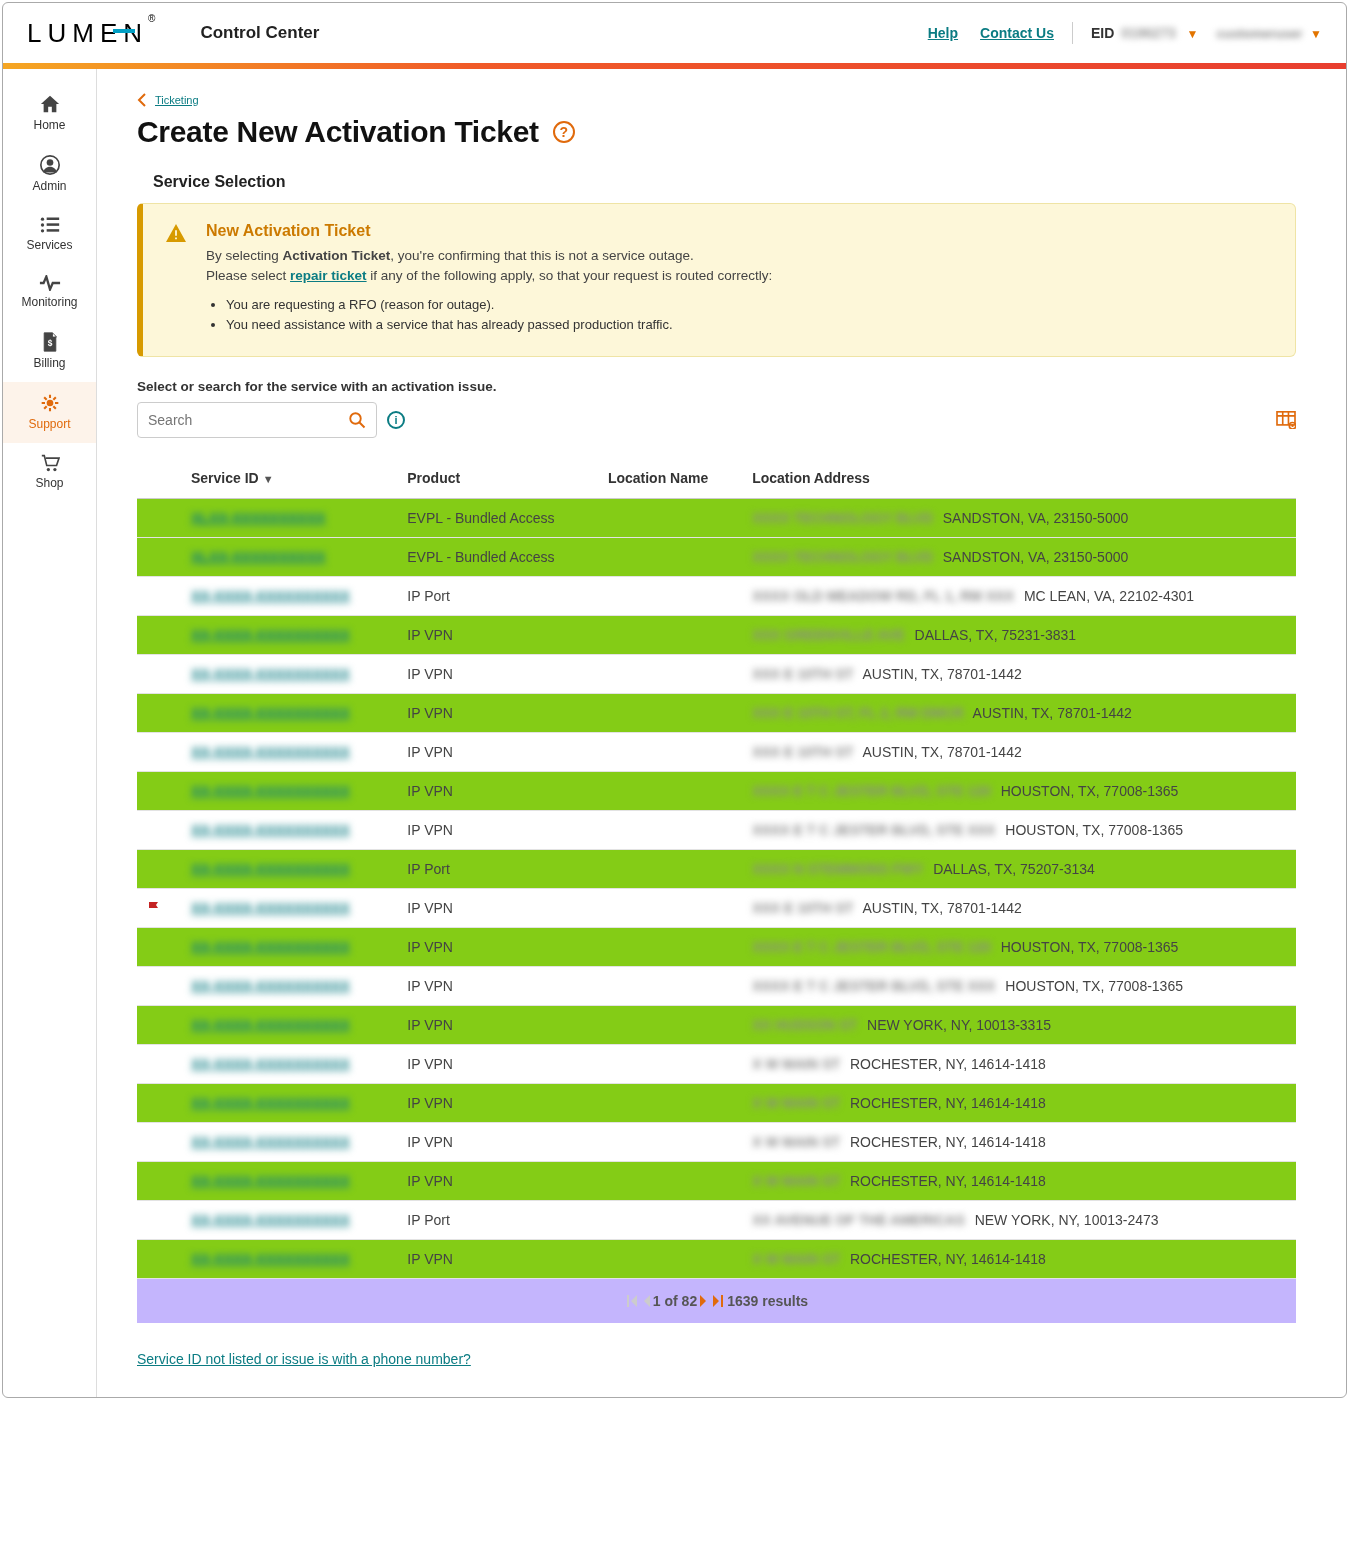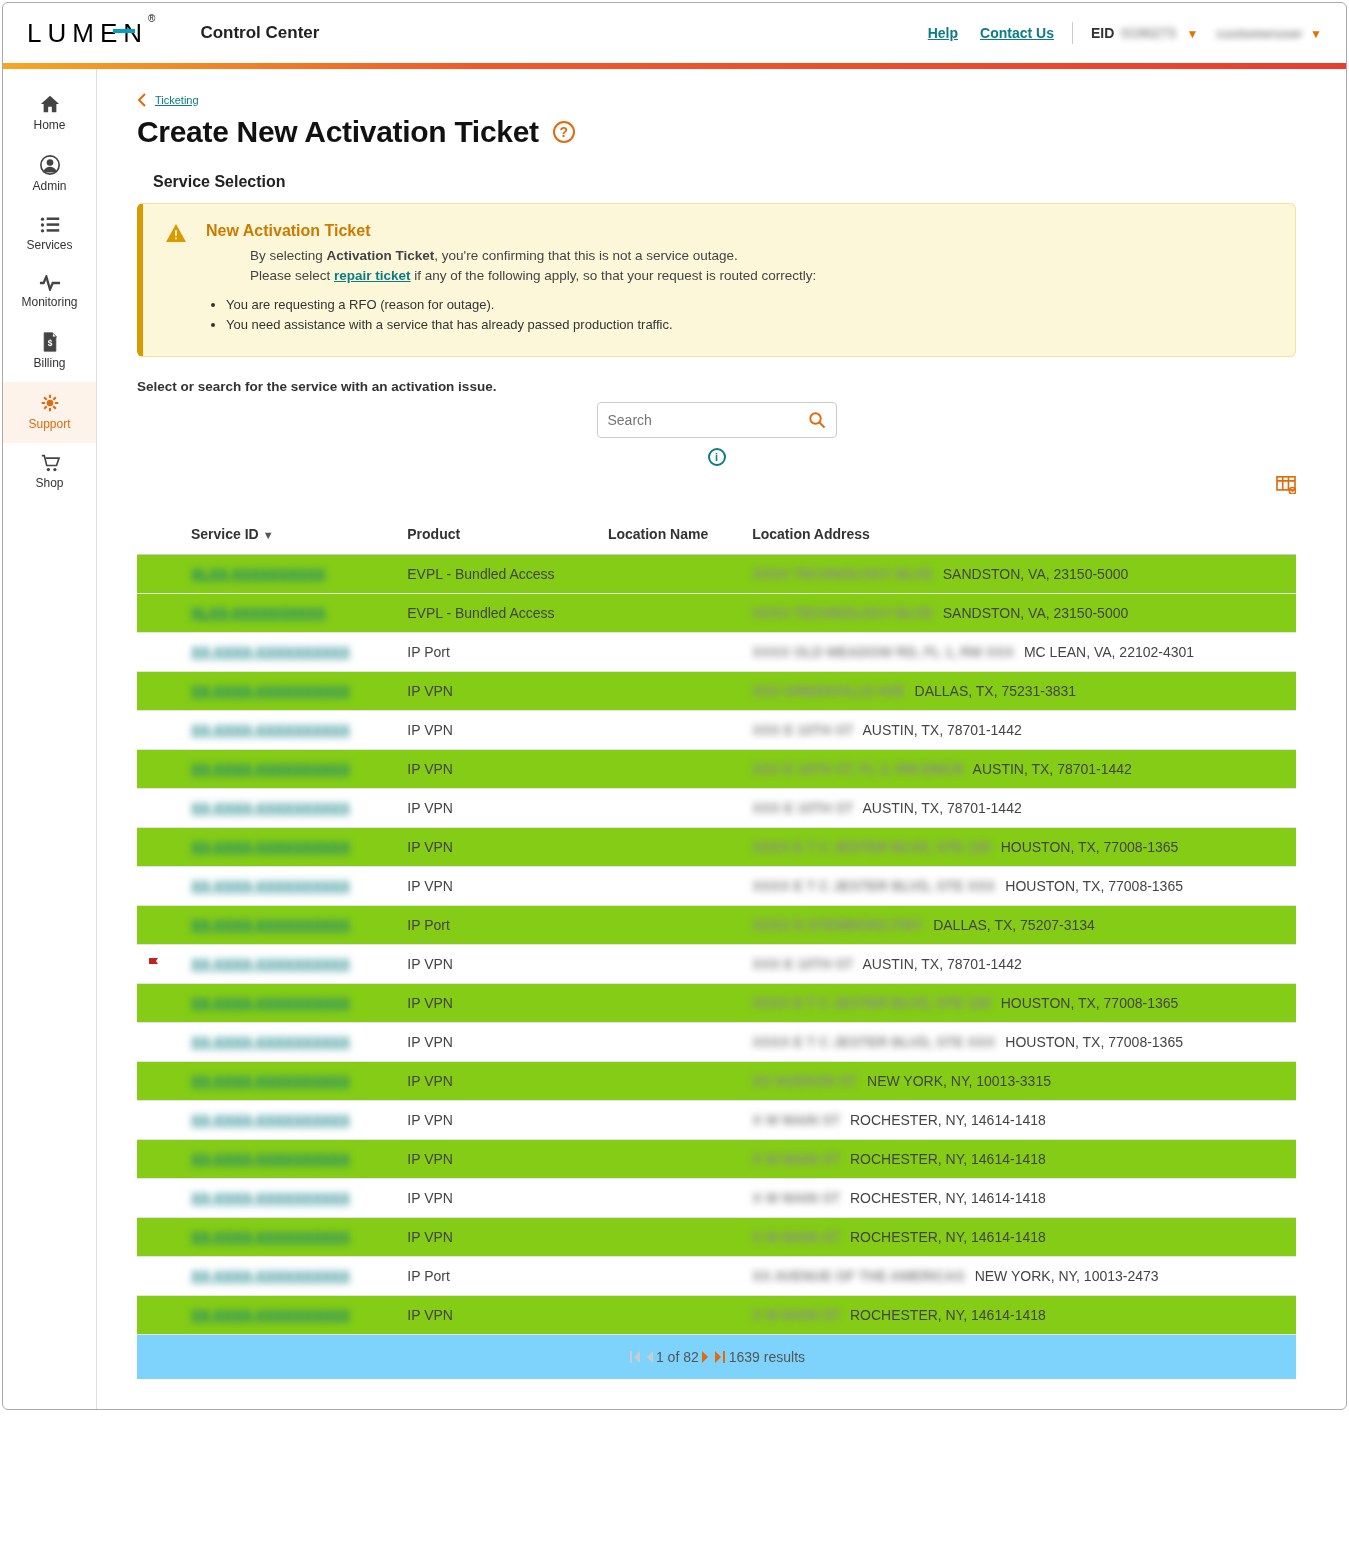--- a/index.html
+++ b/index.html
@@ -31,47 +31,47 @@
   .breadcrumb { display:flex; align-items:center; gap:8px; color:#0b7c83; font-size:11px; margin-bottom:8px;}
   .breadcrumb .back { color:#e06a0c; }
   .breadcrumb a { text-decoration:underline; cursor:pointer;}
   h1.page-title { font-size:30px; font-weight:800; color:#111; display:flex; align-items:center; gap:14px; letter-spacing:-0.3px;}
   .help-ring { display:inline-flex; width:22px; height:22px; border:2px solid #e06a0c; border-radius:50%; color:#e06a0c; align-items:center; justify-content:center; font-weight:700; font-size:14px; cursor:pointer;}
   h2.section { font-size:16px; font-weight:700; margin:24px 0 12px 16px; color:#222;}
   
   .alert { background:#fdf7d9; border:1px solid #efe4a5; border-left:6px solid #d79a00; border-radius:6px; padding:18px 22px 20px 22px; display:flex; gap:19px;}
   .alert-icon { color:#d79a00; flex:0 0 auto; margin-top:1px;}
   .alert h3 { color:#cc7a00; font-size:16px; font-weight:700; margin-bottom:6px;}
-  .alert p { font-size:13.5px; color:#444; line-height:1.5;margin-left:44px;}
+  .alert p { font-size:13.5px; color:#444; line-height:1.5;}
   .alert strong { font-weight:700;}
   .alert a { color:#0b7c83; font-weight:700; text-decoration:underline; cursor:pointer;}
   .alert ul { margin:8px 0 0 20px;}
   .alert li { line-height:1.6;}
   
   .instr { font-size:13.5px; font-weight:700; margin:22px 0 8px 0;}
-  .search-row { display:flex; align-items:center; gap:10px;flex-direction:column;}
+  .search-row { display:flex; align-items:center; gap:10px;}
   .search-box { width:240px; height:36px; border:1px solid #ccc; border-radius:4px; display:flex; align-items:center; padding:0 10px;}
   .search-box input { flex:1; border:none; outline:none; font-size:14px; color:#555;}
   .search-btn { color:#e06a0c; cursor:pointer;}
   .info-i { width:18px;height:18px;border:2px solid #0b7c83;border-radius:50%;display:inline-flex;align-items:center;justify-content:center;color:#0b7c83;font-weight:700;font-size:11px;cursor:pointer;}
   .cols-icon { margin-left:auto; color:#e06a0c; cursor:pointer;}
   
   table.svc { width:100%; border-collapse:collapse; margin-top:20px;}
   table.svc th { text-align:left; font-size:14px; font-weight:700; padding:12px 10px; border-bottom:1px solid #ccc;}
   table.svc th.flag-col { width:34px;}
   table.svc th.sid { padding-left:20px;}
   table.svc td { padding:11px 10px; font-size:14px; color:#444; border-bottom:1px solid #e3e3e3;}
   table.svc tr.alt td { background:#84cc16;}
   .sid-cell {padding-left:20px !important;}
   .sid-link { color:#0b7c83; font-weight:600; text-decoration:underline; filter:blur(3.5px); cursor:pointer; white-space:nowrap;}
   .addr-blur { color:#8a8a8a; font-weight:600; filter:blur(3.5px); margin-right:6px;}
   .flag { color:#c42323;}
   .sort-chev { font-size:11px; color:#555; margin-left:4px;}
   
-  .pager-bar { background:#7dd3fc; height:44px; display:flex; align-items:center; justify-content:center; gap:2px; font-size:14px; color:#555;}
+  .pager-bar { background:#c4b5fd; height:44px; display:flex; align-items:center; justify-content:center; gap:2px; font-size:14px; color:#555;font-weight:bold;}
   .pager-bar .pg-btn { color:#e06a0c; cursor:pointer;}
   .pager-bar .pg-btn.disabled { color:#ccc; cursor:default;}
   .footer-link { margin-top:28px; }
   .footer-link a { color:#0b7c83; text-decoration:underline; font-size:14px; cursor:pointer;}
   svg { display:block; }
 </style>
 </head>
 <body>
 
 <div class="app-frame">
@@ -404,15 +404,18 @@
             </svg>
         </span>
         <span class="pg-btn">
           <svg width="14" height="14" viewBox="0 0 14 14">
               <path fill="currentColor" d="M2 1 8 7l-6 6zM10 1h2v12h-2z"></path>
             </svg>
         </span>
         <span>1639 results</span>
       </div>
 
+      <div class="footer-link">
+        <a>Service ID not listed or issue is with a phone number?</a>
+      </div>
     </div>
   </div>
 </div>
 
 </body></html>

